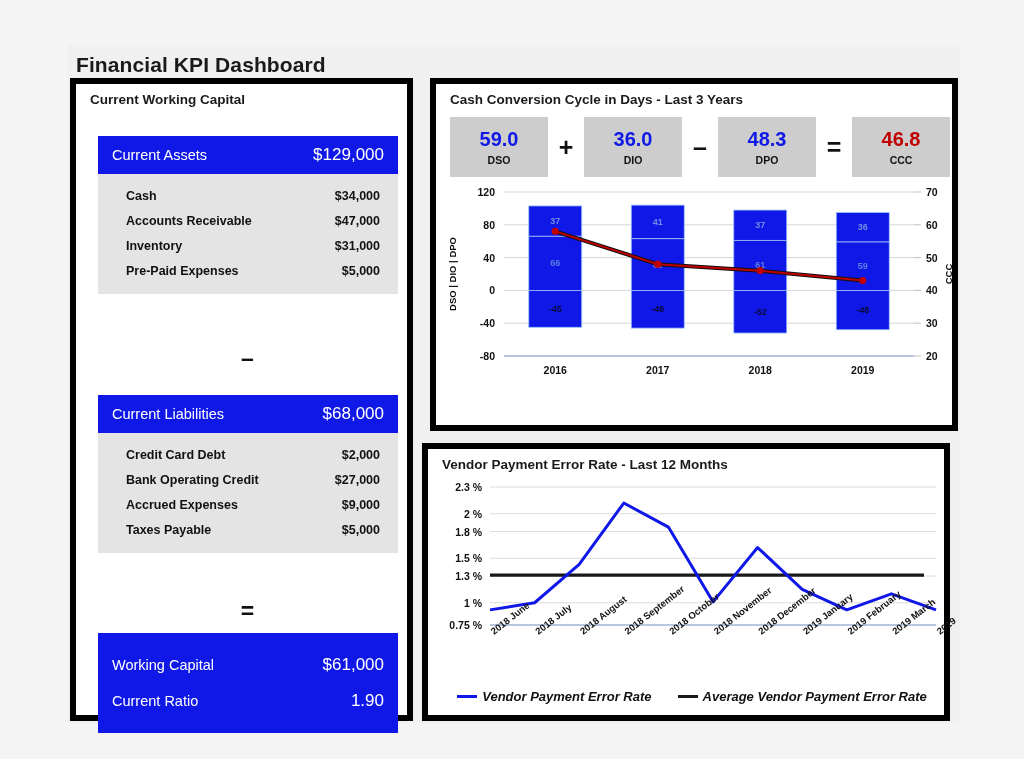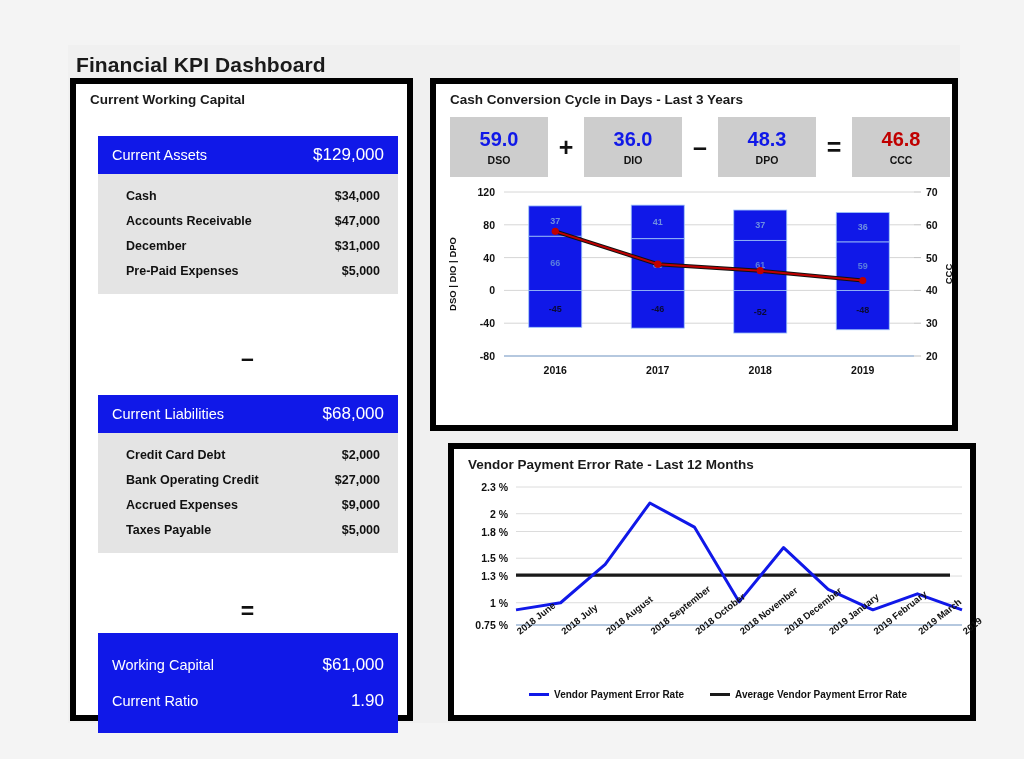--- a/index.html
+++ b/index.html
@@ -80,36 +80,36 @@
     flex: 1; text-align: center;
     font-size: 25px; font-weight: bold; color: #111;
   }
   #bar-chart { position: absolute; left: 0; top: 100px; width: 528px; height: 210px; }
   #ccc-legend {
     position: absolute; left: 0; top: 372px; width: 528px;
     display: flex; justify-content: center; gap: 18px;
   }
 
   
-  #panel-err { left: 380px; top: 398px; width: 528px; height: 278px; }
+  #panel-err { left: 354px; top: 398px; width: 528px; height: 278px; }
   #line-chart { position: absolute; left: 0; top: 26px; width: 528px; height: 215px; }
   #err-legend {
     position: absolute; left: 0; top: 240px; width: 528px;
     display: flex; justify-content: center; gap: 26px;
   }
 
   .lg-item { display: flex; align-items: center; gap: 5px; }
   .lg-swatch { width: 11px; height: 11px; background: #1018e8; }
   .lg-line { width: 20px; height: 3px; background: #1018e8; }
   .lg-line.blk { background: #1a1a1a; }
   .lg-marker { position: relative; width: 22px; height: 9px; }
   .lg-marker .ml { position: absolute; top: 3px; left: 0; width: 22px; height: 2.5px; background: #c00000; }
   .lg-marker .md { position: absolute; top: 0.5px; left: 7px; width: 8px; height: 8px; border-radius: 50%; background: #c00000; }
   .lg-text { font-size: 10px; font-weight: bold; color: #111; white-space: nowrap; }
-  .lg-text.sm { font-size: 10px; }
+  .lg-text.sm { font-size: 13px; font-style: italic; }
 
   svg text { font-family: "Liberation Sans", sans-serif; }
 </style>
 </head>
 <body>
 
 <div id="dashboard">
 
   <div id="page-title">Financial KPI Dashboard</div>
 
@@ -124,21 +124,21 @@
       <div class="wc-body">
         <div class="wc-row">
           <span>Cash</span>
           <span class="amt">$34,000</span>
         </div>
         <div class="wc-row">
           <span>Accounts Receivable</span>
           <span class="amt">$47,000</span>
         </div>
         <div class="wc-row">
-          <span>December</span>
+          <span>Inventory</span>
           <span class="amt">$31,000</span>
         </div>
         <div class="wc-row">
           <span>Pre-Paid Expenses</span>
           <span class="amt">$5,000</span>
         </div>
       </div>
     </div>
 
     <div class="op-sym" style="top:263px;">–</div>

